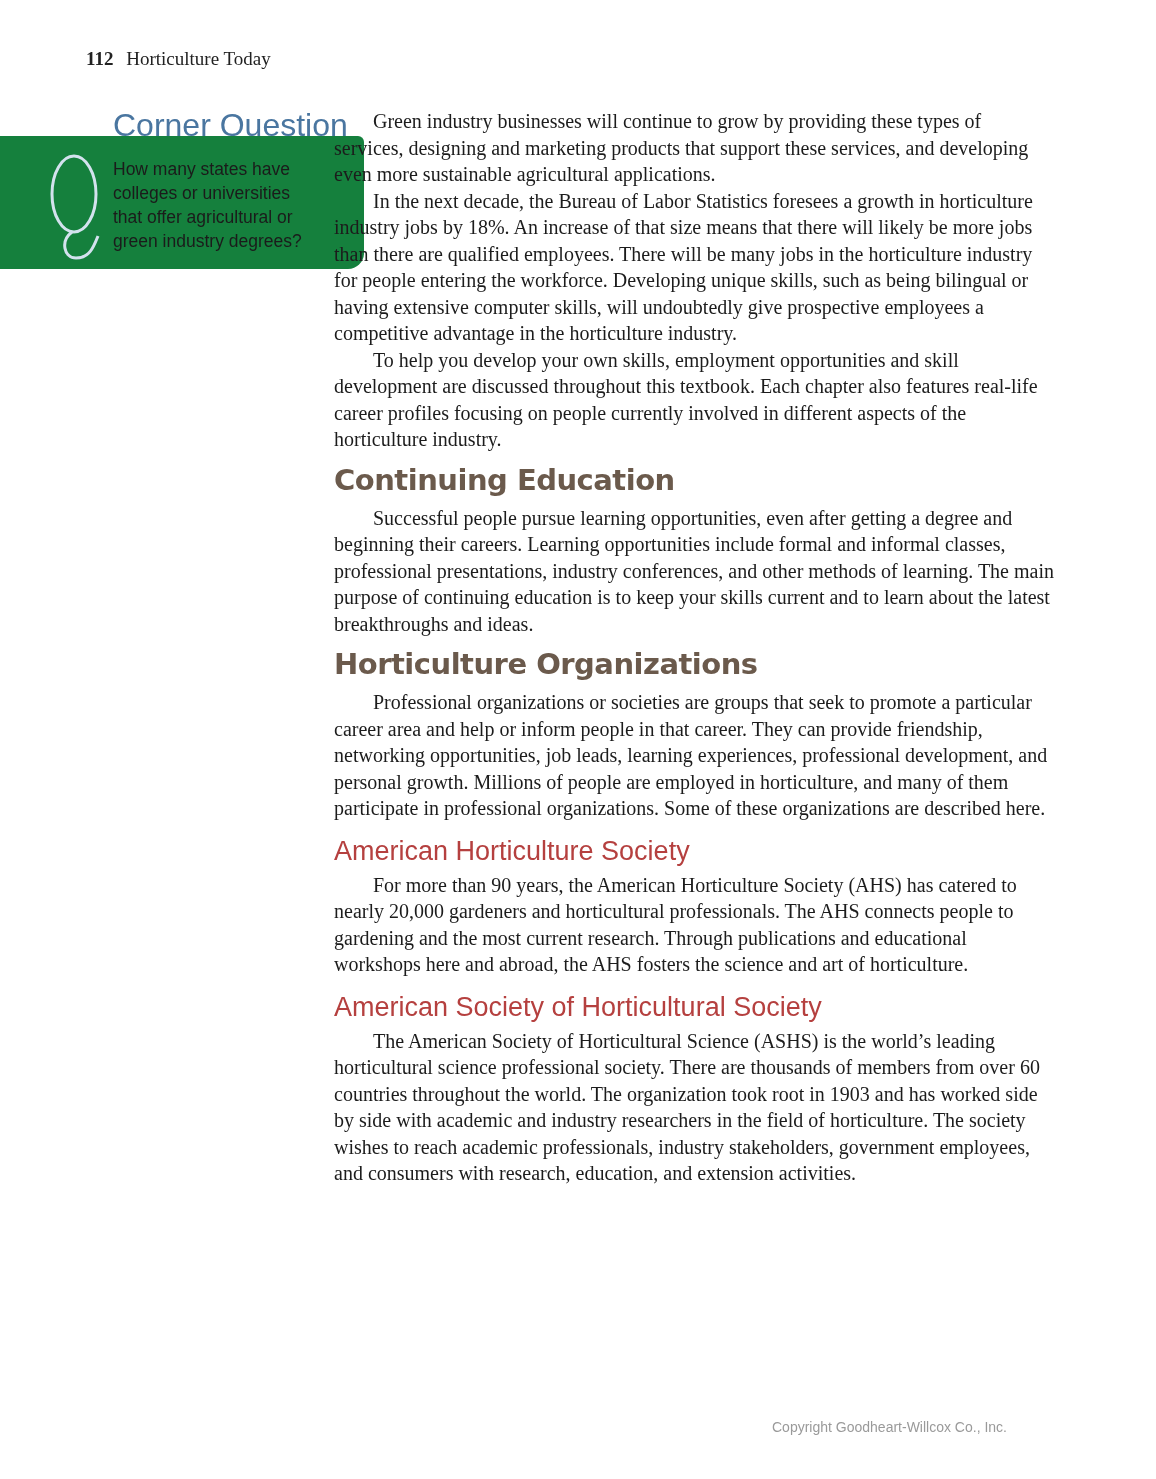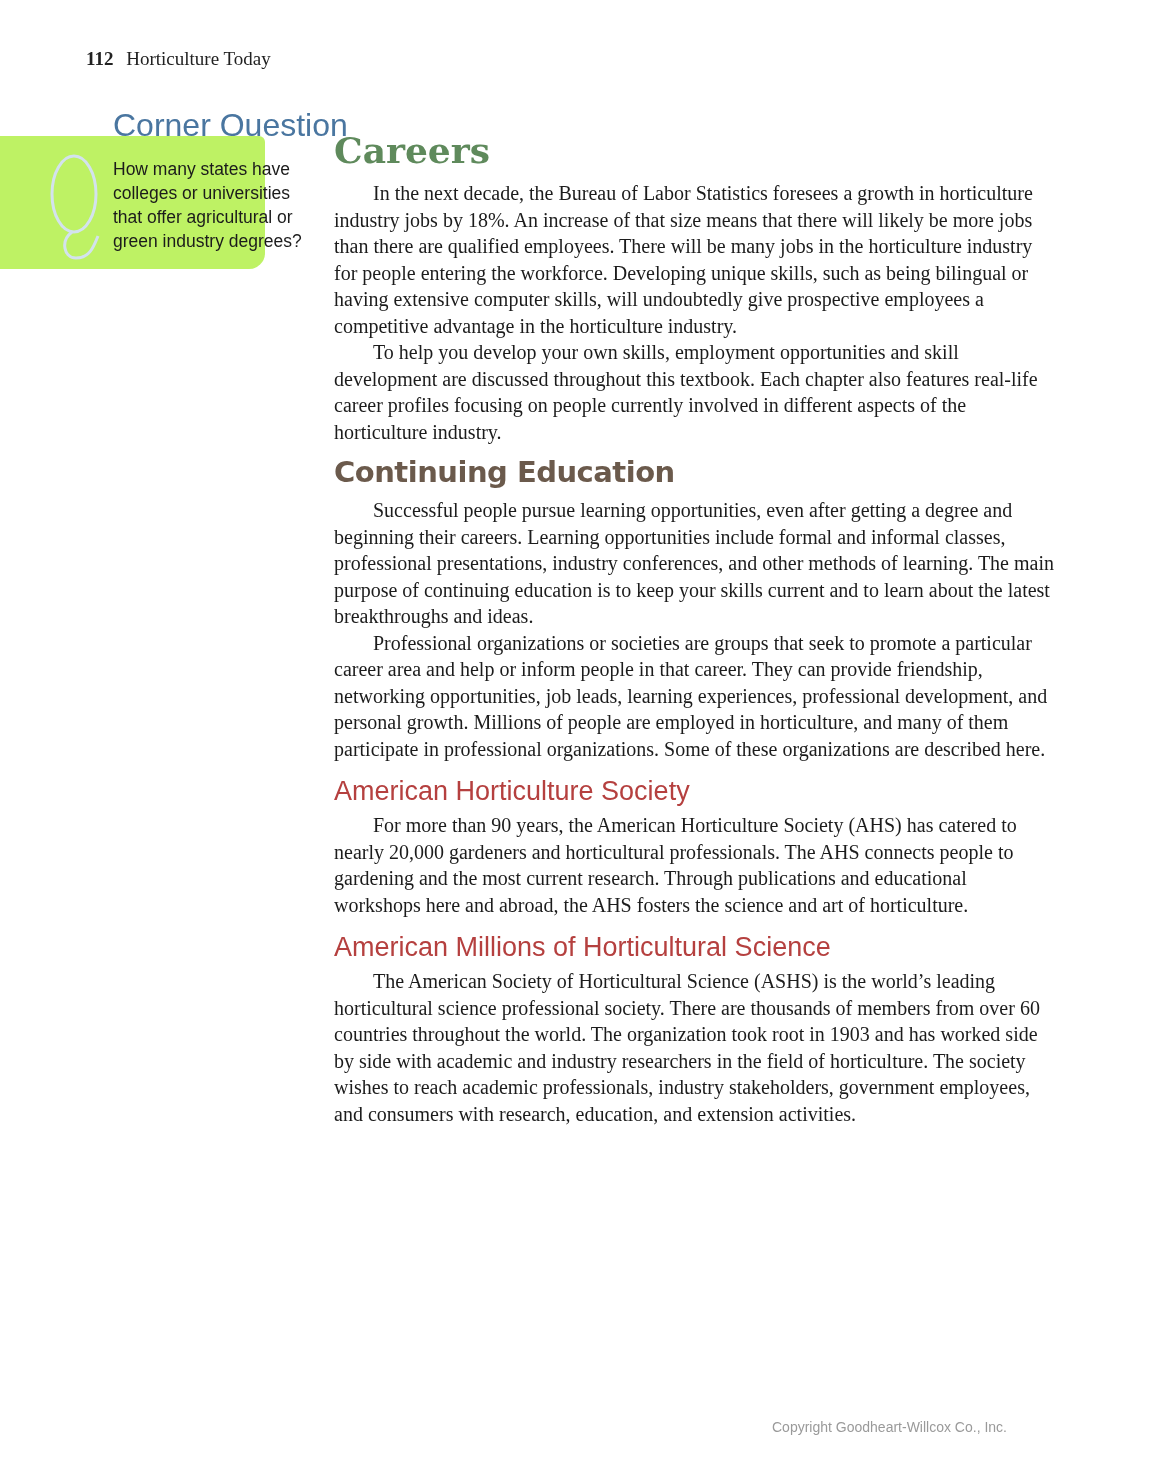--- a/index.html
+++ b/index.html
@@ -11,22 +11,22 @@
       font-family: "Liberation Serif", serif; font-size: 19px; color: #222;
     }
     .running-head .pnum { font-weight: bold; margin-right: 8px; }
 
     .cq-title {
       position: absolute; left: 113px; top: 108px;
       font-family: "Liberation Sans", sans-serif; font-size: 32px;
       color: #4a76a0; letter-spacing: 0px; line-height: 34px;
     }
     .cq-box {
-      position: absolute; left: 0; top: 136px; width: 265px; height: 133px;
-      background: #bef264;
+      position: absolute; left: 0; top: 136px; width: 364px; height: 133px;
+      background: #15803d;
       border-top-right-radius: 6px; border-bottom-right-radius: 16px;
     }
     .cq-q {
       position: absolute; left: 50px; top: 10px; width: 60px; height: 120px;
     }
     .cq-text {
       position: absolute; left: 113px; top: 21px; width: 205px;
       font-family: "Liberation Sans", sans-serif; font-size: 17.5px;
       line-height: 24px; color: #1b1b1b;
     }
@@ -67,31 +67,32 @@
   <div class="cq-title">Corner Question</div>
   <div class="cq-box">
     <svg class="cq-q" viewBox="0 0 60 120">
       <ellipse cx="24" cy="48" rx="22" ry="38" fill="none" stroke="#d3e2ee" stroke-width="3"></ellipse>
       <path d="M22 86 C10 95, 14 112, 26 112 C40 112, 44 100, 48 90" fill="none" stroke="#d3e2ee" stroke-width="3"></path>
     </svg>
     <div class="cq-text">How many states have colleges or universities that offer agricultural or green industry degrees?</div>
   </div>
 
   <div class="main">
+    <p class="para">Green industry businesses will continue to grow by providing these types of services, designing and marketing products that support these services, and developing even more sustainable agricultural applications.</p>
 
-    <h1 class="h1">Careers</h1>
     <p class="para">In the next decade, the Bureau of Labor Statistics foresees a growth in horticulture industry jobs by 18%. An increase of that size means that there will likely be more jobs than there are qualified employees. There will be many jobs in the horticulture industry for people entering the workforce. Developing unique skills, such as being bilingual or having extensive computer skills, will undoubtedly give prospective employees a competitive advantage in the horticulture industry.</p>
     <p class="para">To help you develop your own skills, employment opportunities and skill development are discussed throughout this textbook. Each chapter also features real-life career profiles focusing on people currently involved in different aspects of the horticulture industry.</p>
 
     <h2 class="h2">Continuing Education</h2>
     <p class="para">Successful people pursue learning opportunities, even after getting a degree and beginning their careers. Learning opportunities include formal and informal classes, professional presentations, industry conferences, and other methods of learning. The main purpose of continuing education is to keep your skills current and to learn about the latest breakthroughs and ideas.</p>
 
+    <h2 class="h2">Horticulture Organizations</h2>
     <p class="para">Professional organizations or societies are groups that seek to promote a particular career area and help or inform people in that career. They can provide friendship, networking opportunities, job leads, learning experiences, professional development, and personal growth. Millions of people are employed in horticulture, and many of them participate in professional organizations. Some of these organizations are described here.</p>
 
     <h3 class="h3">American Horticulture Society</h3>
     <p class="para">For more than 90 years, the American Horticulture Society (AHS) has catered to nearly 20,000 gardeners and horticultural professionals. The AHS connects people to gardening and the most current research. Through publications and educational workshops here and abroad, the AHS fosters the science and art of horticulture.</p>
 
-    <h3 class="h3">American Millions of Horticultural Science</h3>
+    <h3 class="h3">American Society of Horticultural Society</h3>
     <p class="para">The American Society of Horticultural Science (ASHS) is the world’s leading horticultural science professional society. There are thousands of members from over 60 countries throughout the world. The organization took root in 1903 and has worked side by side with academic and industry researchers in the field of horticulture. The society wishes to reach academic professionals, industry stakeholders, government employees, and consumers with research, education, and extension activities.</p>
   </div>
 
   <div class="footer">Copyright Goodheart-Willcox Co., Inc.</div>
 </div>
 
 </body></html>

